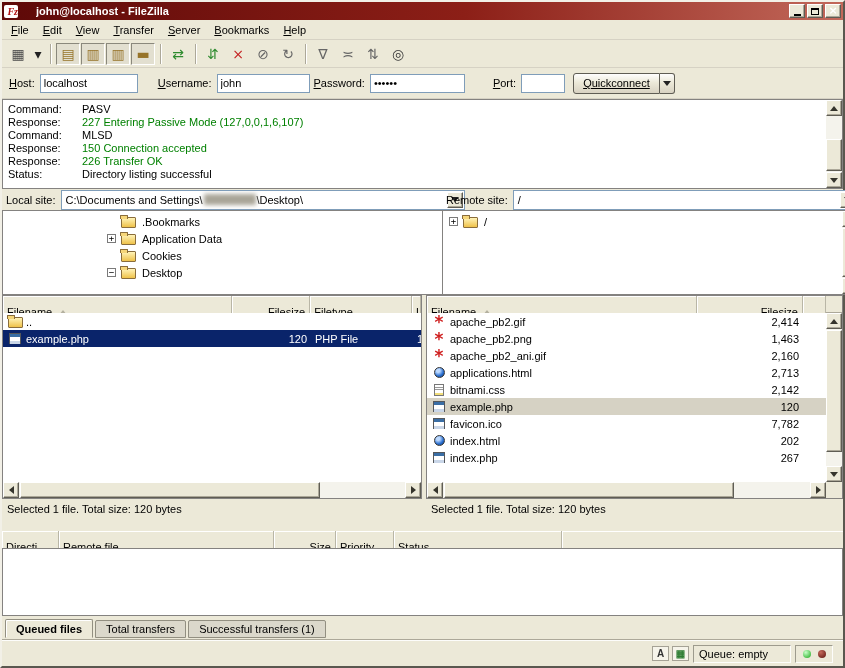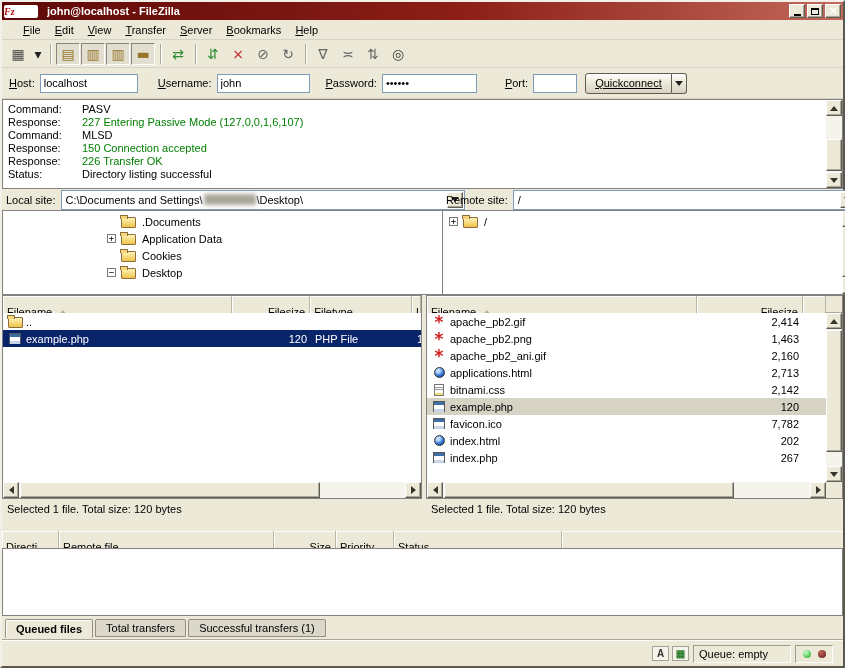--- a/index.html
+++ b/index.html
@@ -2,29 +2,29 @@
 <html><head>
 <meta charset="utf-8">
 <style>
   *{margin:0;padding:0;box-sizing:border-box}
   html,body{width:845px;height:668px;overflow:hidden}
   body{font-family:"Liberation Sans","DejaVu Sans",sans-serif;font-size:11px;color:#000;background:#ece9d8}
   .window{position:relative;width:845px;height:668px;background:#ece9d8;border:2px solid;border-color:#f2f0e7 #5a584f #5a584f #f2f0e7}
   .abs{position:absolute}
   
   .titlebar{left:0;top:0;width:841px;height:18px;background:linear-gradient(90deg,#5e0908,#8c1f17 55%,#c2685a);display:flex;align-items:center;padding:0 2px;color:#fff}
-  .fzicon{width:34px;height:13px;background:#fff;border-radius:2px;color:#b00d0d;font:italic bold 10px/13px "Liberation Serif",serif;text-align:left;margin-right:9px;flex:none}
+  .fzicon{width:14px;height:13px;background:#fff;border-radius:2px;color:#b00d0d;font:italic bold 10px/13px "Liberation Serif",serif;text-align:right;margin-right:18px;flex:none}
   .title-text{flex:1;font-weight:bold;font-size:11px;white-space:nowrap;overflow:hidden}
   .winbtns{display:flex;gap:2px;flex:none}
   .wbtn{width:16px;height:14px;background:#ece9d8;border:1px solid;border-color:#fff #5f5d54 #5f5d54 #fff;box-shadow:inset -1px -1px 0 #aca899;display:flex;align-items:center;justify-content:center}
   .glyph-min{width:7px;height:2px;background:#000;margin-top:7px}
   .glyph-max{width:8px;height:7px;border:1px solid #000;border-top-width:2px}
   .glyph-close{font:bold 11px/10px "DejaVu Sans",sans-serif}
   
-  .menubar{left:0;top:18px;width:841px;height:20px;display:flex;align-items:center;padding-left:14px;border-bottom:1px solid #d6d2c4}
+  .menubar{left:0;top:18px;width:841px;height:20px;display:flex;align-items:center;padding-left:2px;border-bottom:1px solid #d6d2c4}
   .menu-item{display:block;padding:3px 7px;cursor:default}
   .menu-item::first-letter{text-decoration:underline}
   .toolbar{left:0;top:38px;width:841px;height:28px;display:flex;align-items:center;padding-left:4px;border-bottom:1px solid #d6d2c4}
   .tb-btn{width:24px;height:22px;display:flex;align-items:center;justify-content:center;border:1px solid transparent;margin-right:1px}
   .tb-btn.narrow{width:14px}
   .tb-btn.pressed{border-color:#8a887c #fff #fff #8a887c;background:#e2dfd0}
   .tb-glyph{font-size:14px;line-height:1;font-family:"DejaVu Sans",sans-serif}
   .tb-sep{width:2px;height:20px;border-left:1px solid #aca899;border-right:1px solid #fff;margin:0 4px}
   
   .quickbar{left:0;top:66px;width:841px;height:31px;display:flex;align-items:center;padding-left:7px;border-bottom:1px solid #d6d2c4}
@@ -96,21 +96,21 @@
   .hs-row{flex:none;position:relative;height:16px;display:flex}
   .hs-track{position:relative;flex:1;height:16px;background:#f4f3ec}
   .corner{width:16px;height:16px;background:#ece9d8;flex:none}
   
   .statusrow{left:0;top:497px;width:841px;height:21px}
   .statustext{position:absolute;top:4px;white-space:nowrap}
   
   .queue-hdr{left:0;top:529px;width:841px;height:17px;display:flex;background:#ece9d8}
   .qh0{width:195px}.qh1{width:57px}.qh2{width:215px}.qh3{width:62px}.qh4{width:58px}.qh5{width:168px}.qh6{flex:1;border-right:none}
   .queue-body{left:0;top:546px;width:841px;height:68px;background:#fff;border:1px solid #848280}
-  .tabsrow{left:0;top:614px;width:841px;height:22px;padding:3px 0 0 3px;display:flex;}
+  .tabsrow{left:0;top:614px;width:841px;height:22px;padding:3px 0 0 3px;display:flex;align-items:flex-end}
   .qtab{display:inline-flex;align-items:center;height:18px;padding:0 10px;background:#dbd8cb;border:1px solid #928f81;margin-right:2px;border-radius:2px 2px 0 0;white-space:nowrap}
   .qtab.active{background:#ece9d8;font-weight:bold;height:19px;box-shadow:inset 1px 1px 0 #fff;border-bottom-color:#ece9d8}
   
   .bottombar{left:0;top:638px;width:841px;height:26px;border-top:1px solid #fdfdfb;box-shadow:0 -1px 0 #aca899;display:flex;align-items:center;justify-content:flex-end;gap:4px;padding-right:10px}
   .st-icon{width:17px;height:15px;display:flex;align-items:center;justify-content:center;border:1px solid #a5a295;background:#f6f4ea;font:bold 10px/1 "Liberation Sans",sans-serif}
   .sunkp{height:18px;display:flex;align-items:center;padding:0 5px;border:1px solid;border-color:#9d9b8d #fdfdfb #fdfdfb #9d9b8d;background:#ece9d8}
   .lightpanel{width:38px;justify-content:space-around;padding:0 3px}
   .dot{width:8px;height:8px;border-radius:50%}
   .dot.green{background:radial-gradient(circle at 35% 30%,#c8ffc8,#1aa81a)}
   .dot.red{background:radial-gradient(circle at 35% 30%,#c46a5c,#5e1410)}
@@ -196,21 +196,21 @@
       <span class="tb-btn">
         <span class="tb-glyph" style="color: rgb(58, 58, 58);">◎</span>
       </span>
     </div>
 
   <div class="abs quickbar">
     <span class="qlabel">Host:</span>
     <input class="qinput" style="width: 98px;" value="localhost">
     <span class="qlabel" style="margin-left:20px">Username:</span>
     <input class="qinput" style="width: 93px;" value="john">
-    <span class="qlabel" style="margin-left:16px">Password:</span>
+    <span class="qlabel" style="margin-left:4px">Password:</span>
     <input class="qinput" style="width: 95px;" value="••••••">
     <span class="qlabel" style="margin-left:28px">Port:</span>
     <input class="qinput" style="width: 44px;" value="">
     <span class="qc-btn">
         <span class="lbl">Quickconnect</span>
       </span>
     <span class="qc-drop">
         <span class="tri-drop"></span>
       </span>
   </div>
@@ -265,21 +265,21 @@
           </span>
       </span>
     </div>
     <div class="tree">
       <div class="tree-inner" id="local-tree">
           <div class="tree-row" style="padding-left: 104px;">
             <span class="expander hidden"></span>
             <span class="fi">
               <span class="ic-folder"></span>
             </span>
-            <span class="tree-label">.Documents</span>
+            <span class="tree-label">.Bookmarks</span>
           </div>
           <div class="tree-row" style="padding-left: 104px;">
             <span class="expander">+</span>
             <span class="fi">
               <span class="ic-folder"></span>
             </span>
             <span class="tree-label">Application Data</span>
           </div>
           <div class="tree-row" style="padding-left: 104px;">
             <span class="expander hidden"></span>

